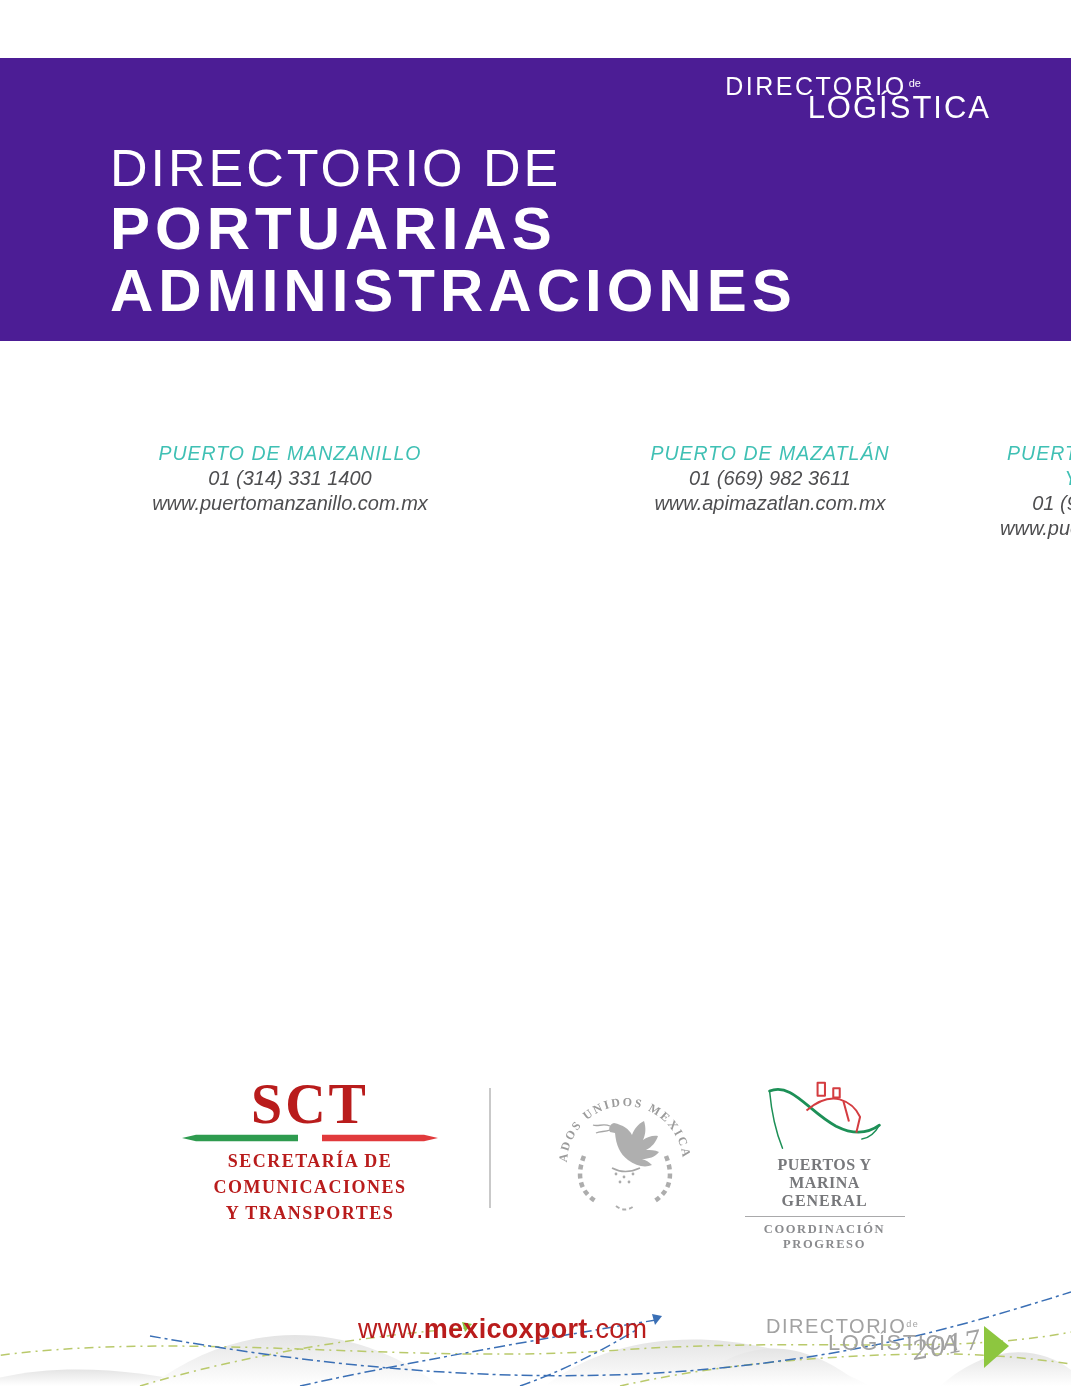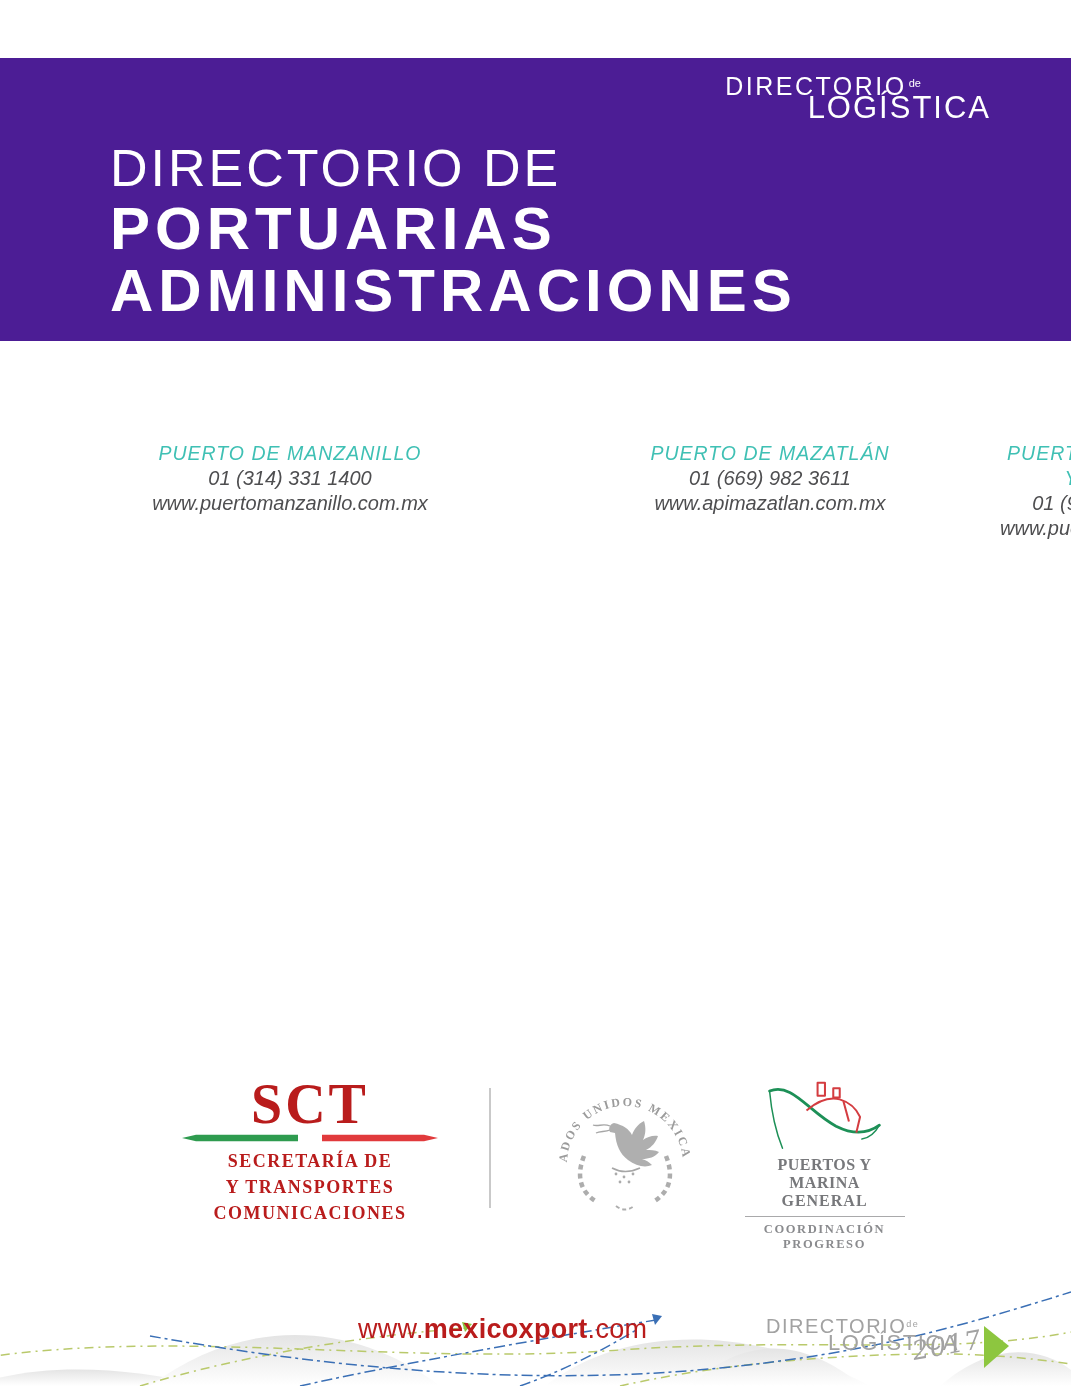--- a/index.html
+++ b/index.html
@@ -101,22 +101,22 @@
 
   <div class="footer-logos">
 
     <div class="sct">
       <div class="sct-acronym">SCT</div>
       <svg class="sct-flag" width="256" height="8" viewBox="0 0 256 8">
         <polygon points="0,4 14,0.8 116,0.8 116,7.2 14,7.2" fill="#2e9b4f"></polygon>
         <polygon points="256,4 242,0.8 140,0.8 140,7.2 242,7.2" fill="#e13a3c"></polygon>
       </svg>
       <div class="sct-caption">SECRETARÍA DE</div>
+      <div class="sct-caption">COMUNICACIONES</div>
       <div class="sct-caption">Y TRANSPORTES</div>
-      <div class="sct-caption">COMUNICACIONES</div>
     </div>
 
     <div class="footer-divider"></div>
 
     <svg class="coat" width="150" height="155" viewBox="0 0 150 155">
       <defs>
         <path id="arcTop" d="M17,88 A58,58 0 1 1 133,88" fill="none"></path>
       </defs>
       <text font-size="12" letter-spacing="2.2" fill="#9b9b9b" font-family="Liberation Serif, serif" font-weight="bold">
         <textPath href="#arcTop" startOffset="50%" text-anchor="middle">ESTADOS UNIDOS MEXICANOS</textPath>

